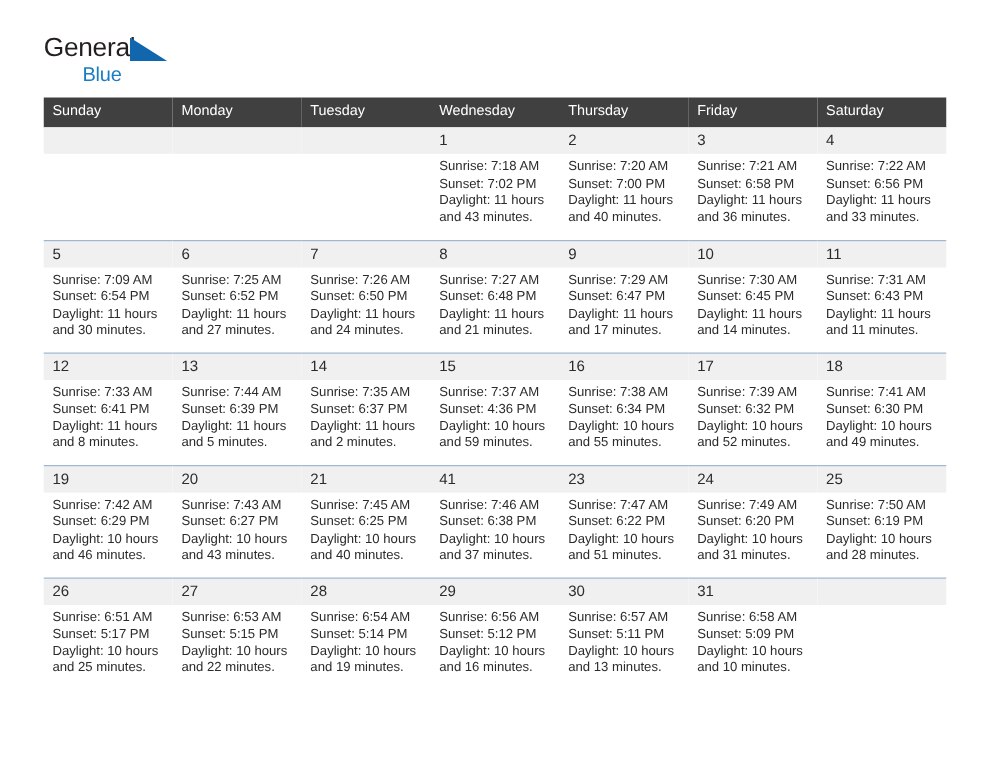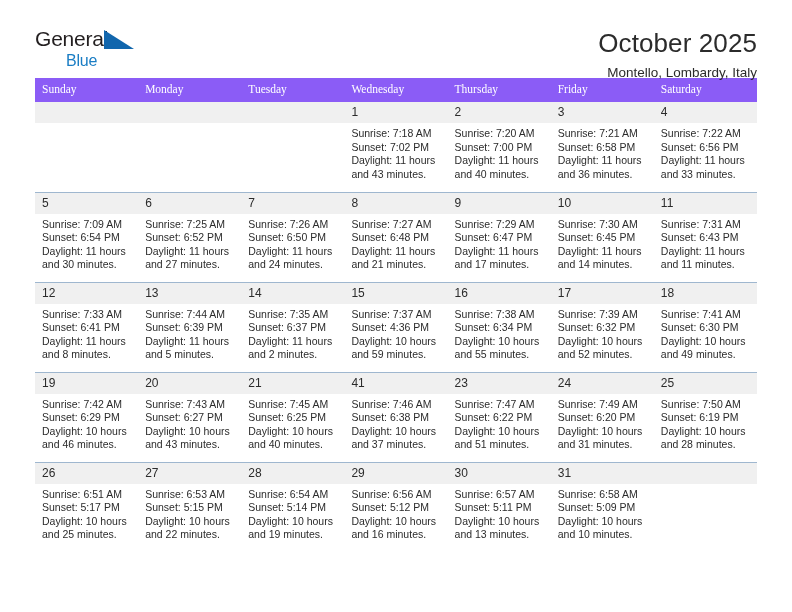--- a/index.html
+++ b/index.html
@@ -85,29 +85,28 @@
   
   .cal-wrap {
     padding: 0 35px;
   }
   table.cal {
     width: 722px;
     border-collapse: collapse;
     table-layout: fixed;
   }
   table.cal th {
-    background: #8b5cf6;
+    background: #404040;
     color: #ffffff;
     font-weight: normal;
     font-size: 11.5px;
     text-align: left;
     padding: 5px 0 6px 7px;
     height: 22px;
     line-height: 13px;
-    font-family: Liberation Serif, serif;
   }
   table.cal td {
     vertical-align: top;
     padding: 0;
     height: 90px;
     border-top: 1px solid #9fb7cf;
     background: #ffffff;
   }
   tr.week:first-child td {
     border-top: none;
@@ -136,24 +135,20 @@
 </head>
 <body>
 
 <div class="page">
 
   <div class="top">
     <div class="brand">
       <span class="brand-general">General</span>
       <span class="brand-tri-shape"></span>
       <span class="brand-blue">Blue</span>
-    </div>
-    <div class="titleblock">
-      <h1 class="cal-title">October 2025</h1>
-      <p class="cal-subtitle">Montello, Lombardy, Italy</p>
     </div>
   </div>
 
   <div class="cal-wrap">
     <table class="cal">
       <thead>
         <tr>
           <th>Sunday</th>
           <th>Monday</th>
           <th>Tuesday</th>

